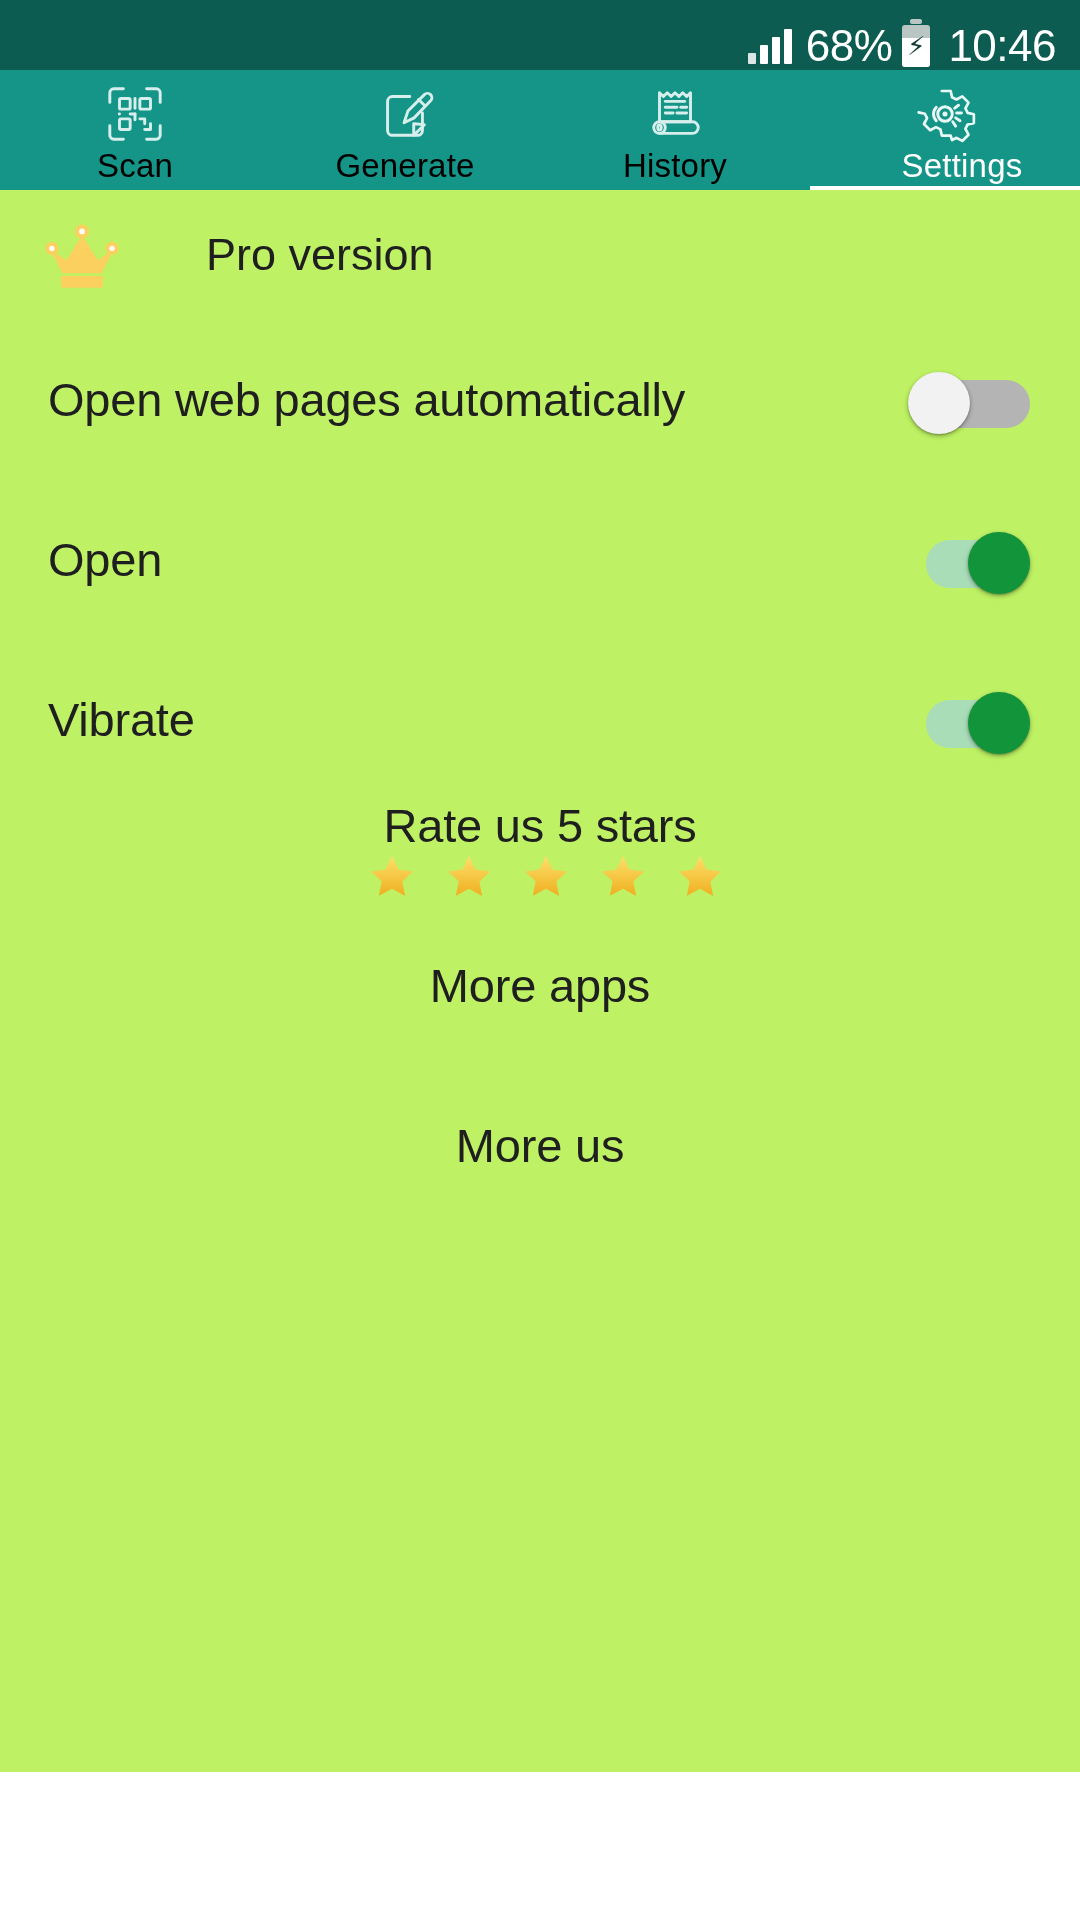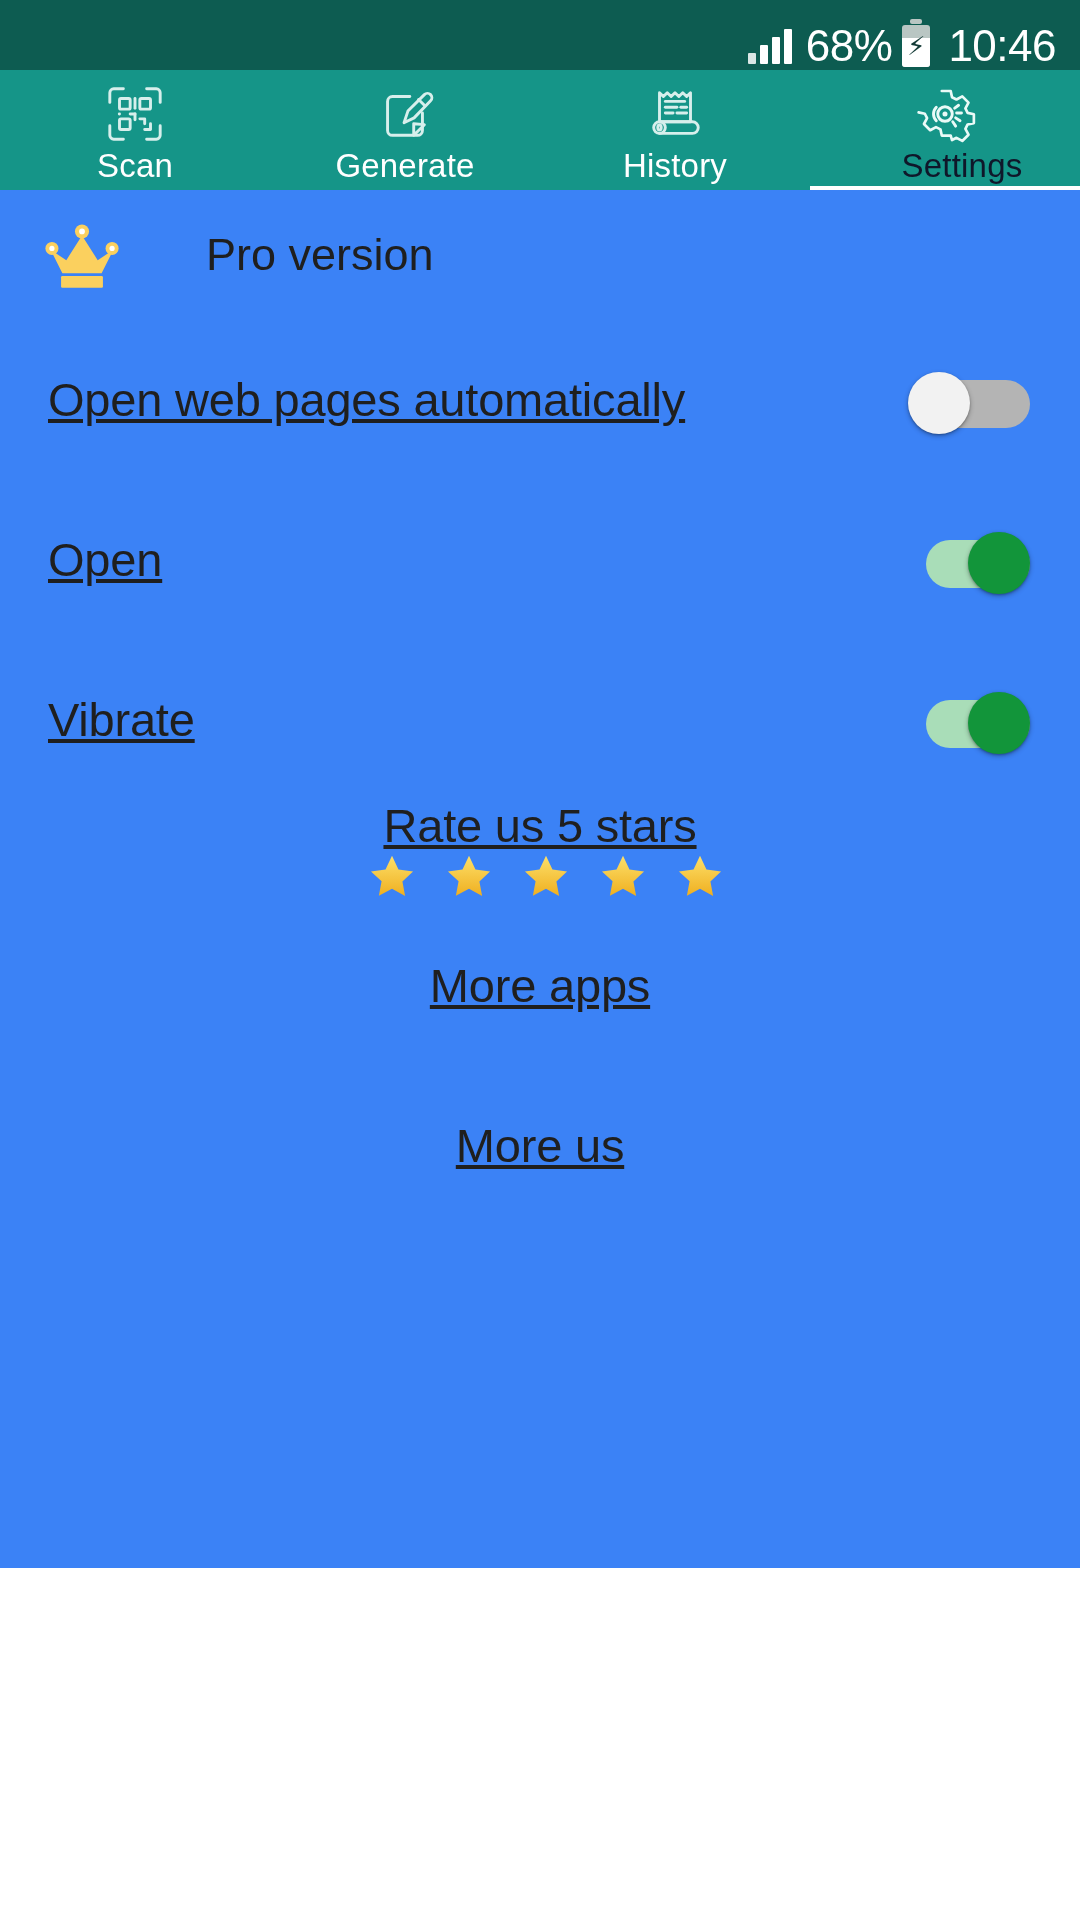--- a/index.html
+++ b/index.html
@@ -53,47 +53,47 @@
     position:absolute;top:70px;left:0;width:1080px;height:120px;
     background:#159588;display:flex;
   }
   .tab{
     flex:1 1 25%;display:flex;flex-direction:column;align-items:center;
     justify-content:center;gap:2px;position:relative;cursor:pointer;
     height:120px;box-sizing:border-box;padding-top:6px;
   }
   .tab .ico{width:62px;height:62px;display:block;}
   .tab .lbl{
-    color:#ffffff;font-size:33px;line-height:1.05;font-weight:400;
+    color:#000000;font-size:33px;line-height:1.05;font-weight:400;
     margin-top:2px;letter-spacing:0.2px;
   }
-  .tab.active .lbl{color:#0f172a;margin-left:34px;}
+  .tab.active .lbl{color:#ffffff;margin-left:34px;}
   .tab-underline{
     position:absolute;left:0;bottom:0;width:100%;height:0px;background:#ffffff;
   }
   .tab.active .tab-underline{height:4px;}
 
   
   .active-panel{
     position:absolute;top:186px;left:810px;width:270px;height:12px;background:#ffffff;
   }
 
   
   .content{
-    position:absolute;top:190px;left:0;width:1080px;height:1378px;
-    background:#3b82f6;
+    position:absolute;top:190px;left:0;width:1080px;height:1582px;
+    background:#bef264;
   }
   .row{
     position:relative;width:100%;box-sizing:border-box;
     display:flex;align-items:center;
     padding:0 48px 0 48px;cursor:pointer;
   }
   .row .title{
     font-size:47px;color:#1f1f1f;font-weight:400;letter-spacing:-0.2px;
-    line-height:1.1;white-space:nowrap;text-decoration:underline;
+    line-height:1.1;white-space:nowrap;
   }
   .spacer{flex:1 1 auto;}
 
   .row-pro{height:130px;padding-left:40px;}
   .crown-wrap{width:96px;display:flex;align-items:center;justify-content:flex-start;}
   .pro-label{margin-left:70px;font-size:45px;color:#1f1f1f;}
 
   .row-std{height:160px;}
   .row-link{height:160px;flex-direction:column;}
 

